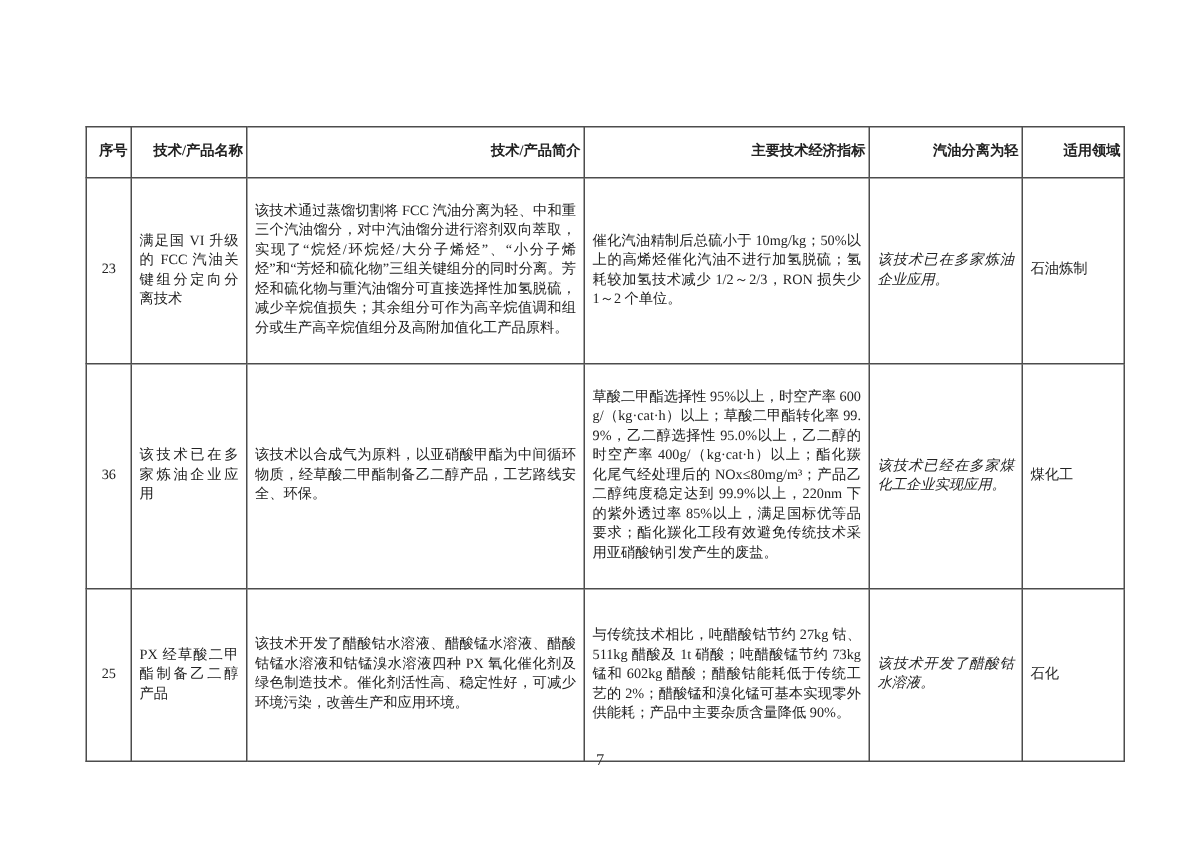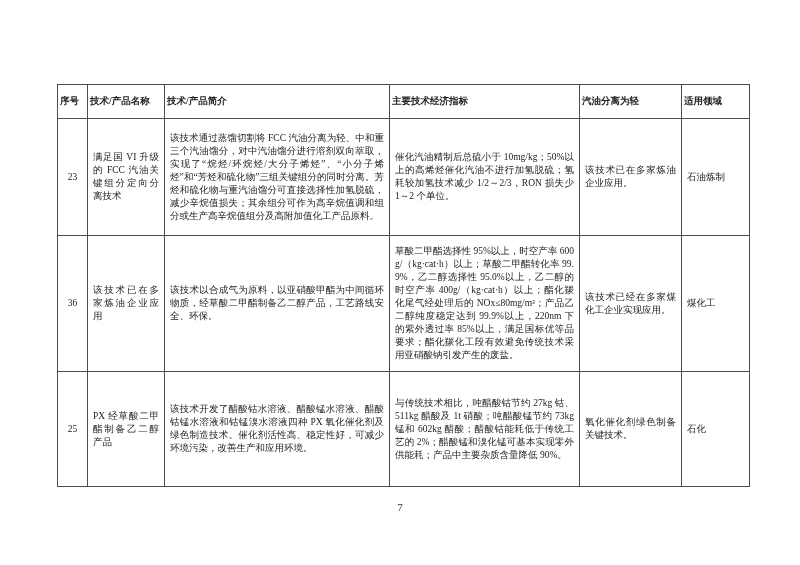--- a/index.html
+++ b/index.html
@@ -24,28 +24,28 @@
     top: 84px;
     width: 692px;
     border-collapse: collapse;
     table-layout: fixed;
     font-size: 9.5px;
     line-height: 13px;
     color: #222222;
   }
   table.doc-table th, table.doc-table td {
     border: 1px solid #4d4d4d;
-    padding: 2px 5px;
+    padding: 16px 5px;
     vertical-align: middle;
     word-break: break-all;
     box-sizing: border-box;
   }
   table.doc-table th {
     font-weight: bold;
-    text-align: left;
+    text-align: right;
     height: 26px;
     padding: 10px 2px;
     margin-top: 24px;
   }
   tr.row-h1 { height: 117px; }
   tr.row-h2 { height: 136px; }
   tr.row-h3 { height: 115px; }
   td.cell-no {
     text-align: center;
   }
@@ -61,20 +61,21 @@
   }
   td.cell-indicators {
     text-align: justify;
     text-align-last: left;
     padding: 2px 5px;
   }
   td.cell-promotion {
     text-align: justify;
     text-align-last: left;
     padding: 2px 7px;
+    font-style: italic;
   }
   td.cell-field {
     text-align: left;
   }
   .page-number {
     position: absolute;
     left: 0;
     right: 0;
     top: 501px;
     text-align: center;
@@ -121,21 +122,21 @@
         <td class="cell-intro">该技术以合成气为原料，以亚硝酸甲酯为中间循环物质，经草酸二甲酯制备乙二醇产品，工艺路线安全、环保。</td>
         <td class="cell-indicators">草酸二甲酯选择性 95%以上，时空产率 600g/（kg·cat·h）以上；草酸二甲酯转化率 99.9%，乙二醇选择性 95.0%以上，乙二醇的时空产率 400g/（kg·cat·h）以上；酯化羰化尾气经处理后的 NOx≤80mg/m³；产品乙二醇纯度稳定达到 99.9%以上，220nm 下的紫外透过率 85%以上，满足国标优等品要求；酯化羰化工段有效避免传统技术采用亚硝酸钠引发产生的废盐。</td>
         <td class="cell-promotion">该技术已经在多家煤化工企业实现应用。</td>
         <td class="cell-field">煤化工</td>
       </tr>
       <tr class="row-h3">
         <td class="cell-no">25</td>
         <td class="cell-name">PX 经草酸二甲酯制备乙二醇产品</td>
         <td class="cell-intro">该技术开发了醋酸钴水溶液、醋酸锰水溶液、醋酸钴锰水溶液和钴锰溴水溶液四种 PX 氧化催化剂及绿色制造技术。催化剂活性高、稳定性好，可减少环境污染，改善生产和应用环境。</td>
         <td class="cell-indicators">与传统技术相比，吨醋酸钴节约 27kg 钴、511kg 醋酸及 1t 硝酸；吨醋酸锰节约 73kg 锰和 602kg 醋酸；醋酸钴能耗低于传统工艺的 2%；醋酸锰和溴化锰可基本实现零外供能耗；产品中主要杂质含量降低 90%。</td>
-        <td class="cell-promotion">氧化催化剂绿色制备关键技术。</td>
+        <td class="cell-promotion">该技术开发了醋酸钴水溶液。</td>
         <td class="cell-field">石化</td>
       </tr>
     </tbody>
   </table>
 
   <div class="page-number">7</div>
 
 </div>
 
 </body></html>

